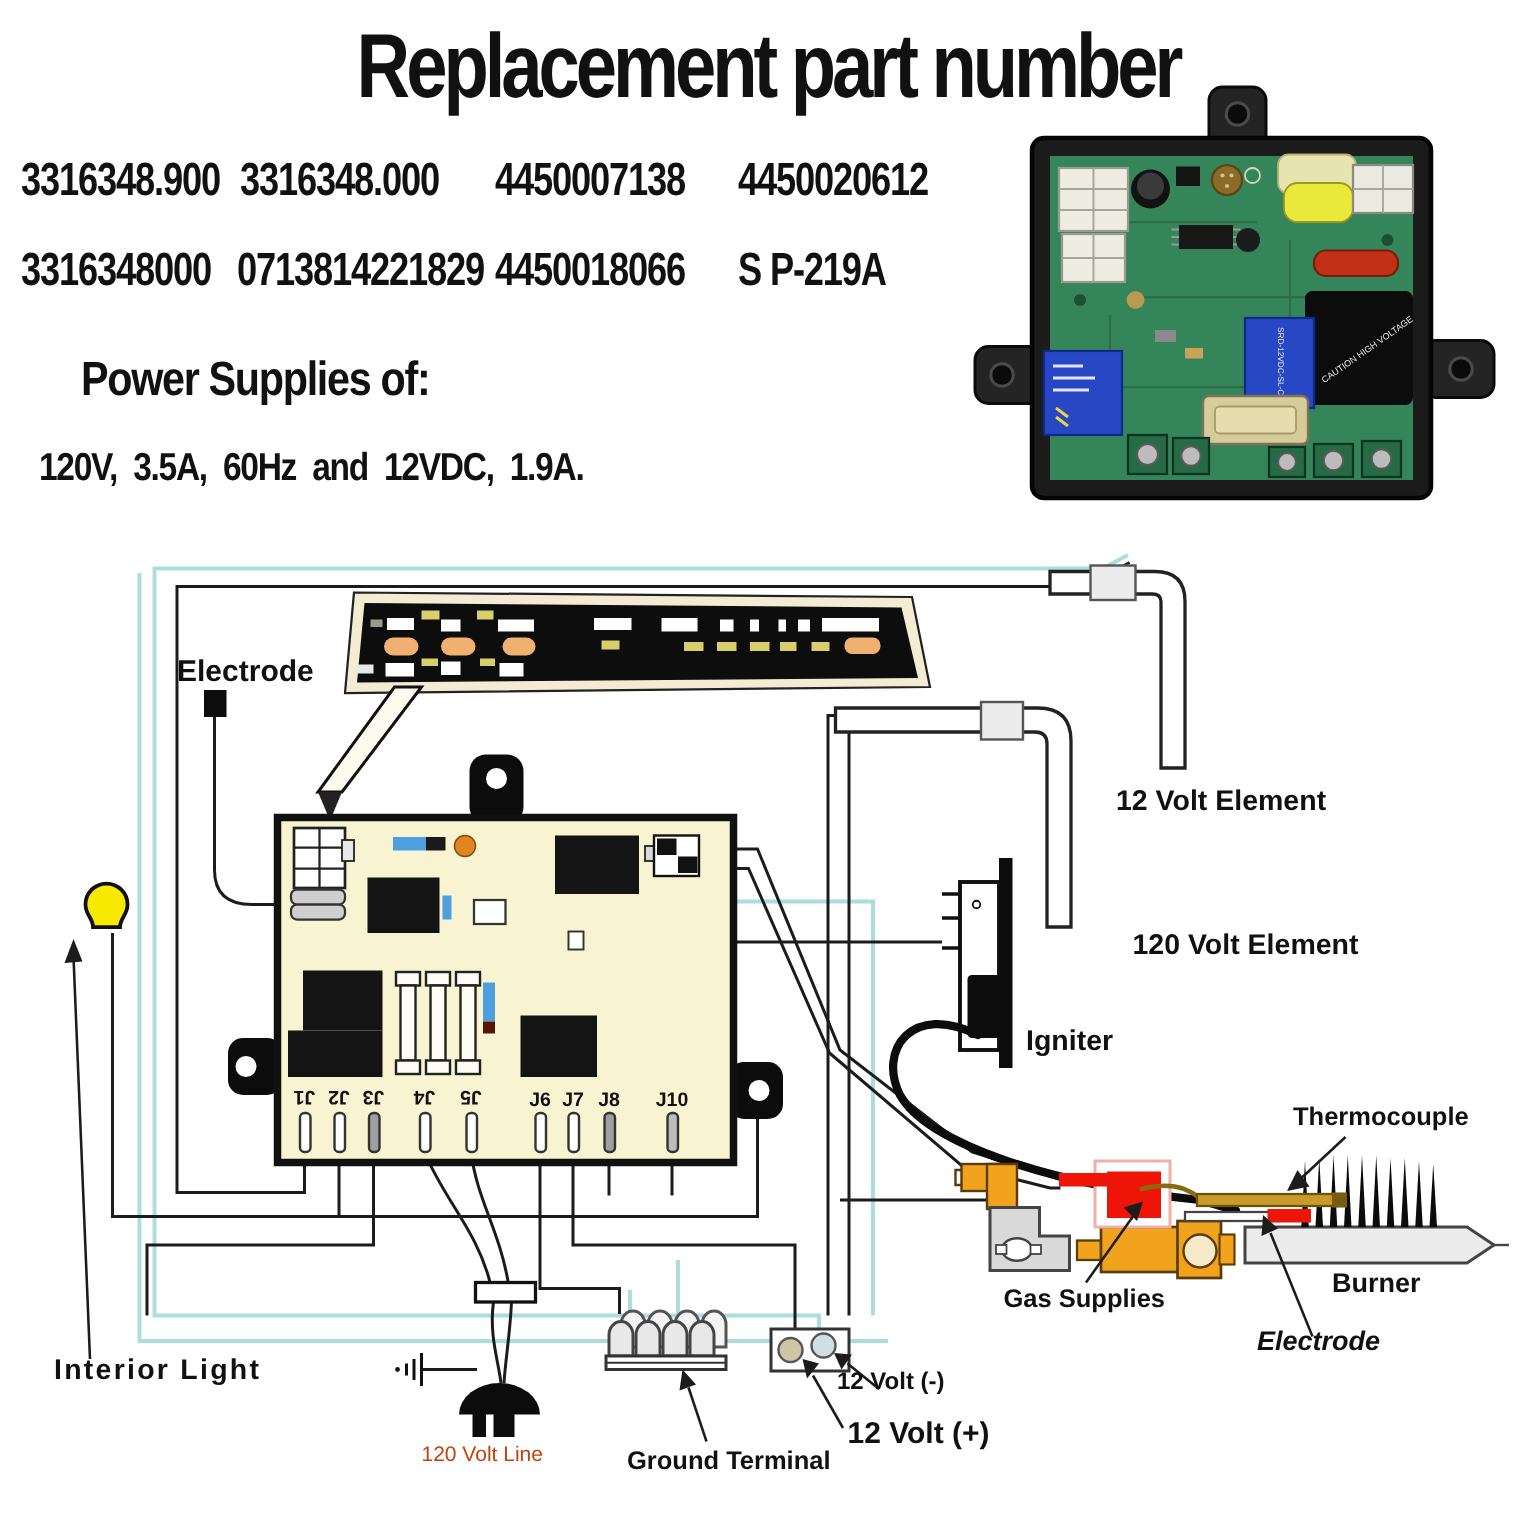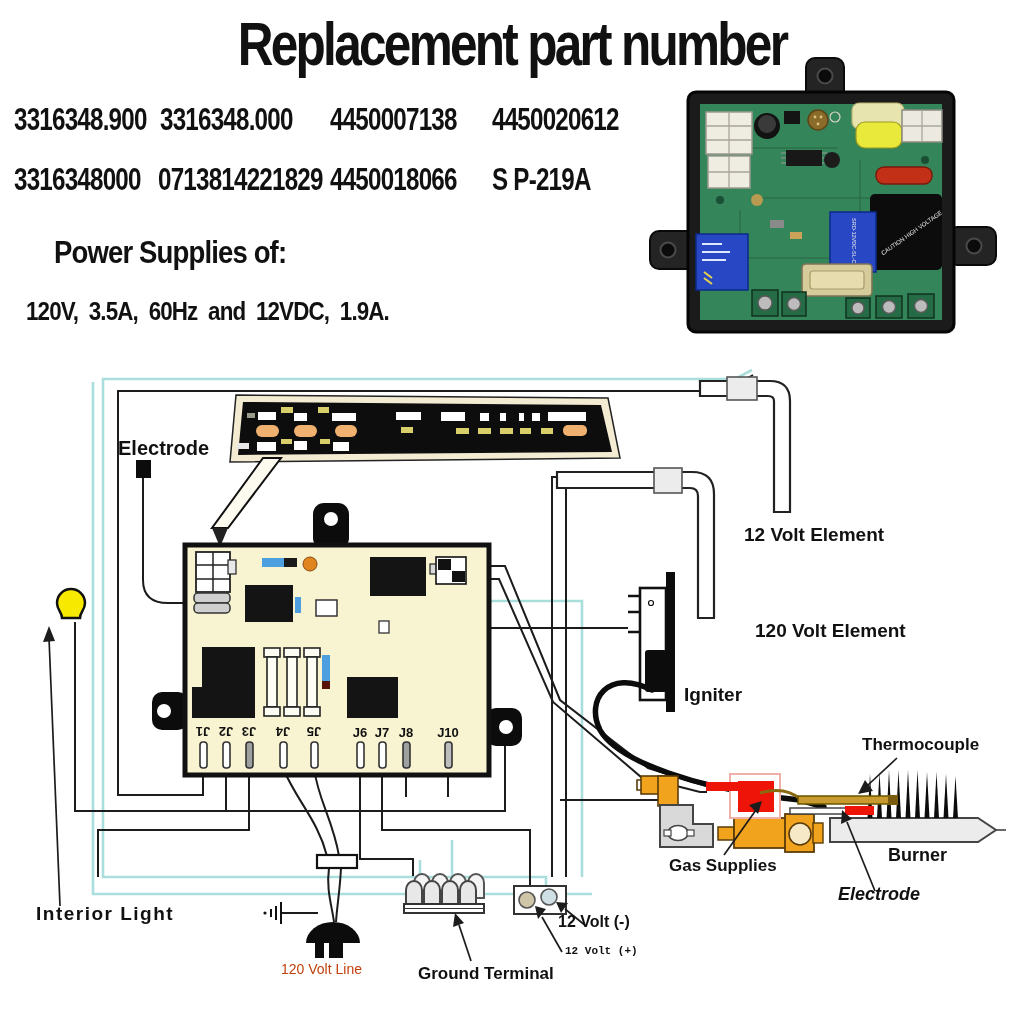--- a/index.html
+++ b/index.html
@@ -395,15 +395,15 @@
 <div class="dlbl" style="left:707px;top:620px;font-size:19px;margin-left:48px;">120 Volt Element</div>
 <div class="dlbl" style="left:684px;top:684px;font-size:19px;">Igniter</div>
 <div class="dlbl" style="left:862px;top:735px;font-size:17px;">Thermocouple</div>
 <div class="dlbl" style="left:669px;top:856px;font-size:17px;">Gas Supplies</div>
 <div class="dlbl" style="left:888px;top:845px;font-size:18px;">Burner</div>
 <div class="dlbl" style="left:838px;top:884px;font-size:18px;font-style:italic;">Electrode</div>
 <div class="dlbl" style="left:36px;top:903px;font-size:19px;letter-spacing:1.5px;text-align:right;">Interior Light</div>
 <div class="dlbl" style="left:281px;top:961px;font-size:14px;font-weight:400;color:#c2410c;">120 Volt Line</div>
 <div class="dlbl" style="left:418px;top:964px;font-size:17px;">Ground Terminal</div>
 <div class="dlbl" style="left:558px;top:913px;font-size:16px;">12 Volt (-)</div>
-<div class="dlbl" style="left:565px;top:945px;font-size:11px;font-family:Liberation Mono, monospace;">12 Volt (+)</div>
+<div class="dlbl" style="left:565px;top:945px;font-size:20px;">12 Volt (+)</div>
 
 </div>
 
 </body></html>

